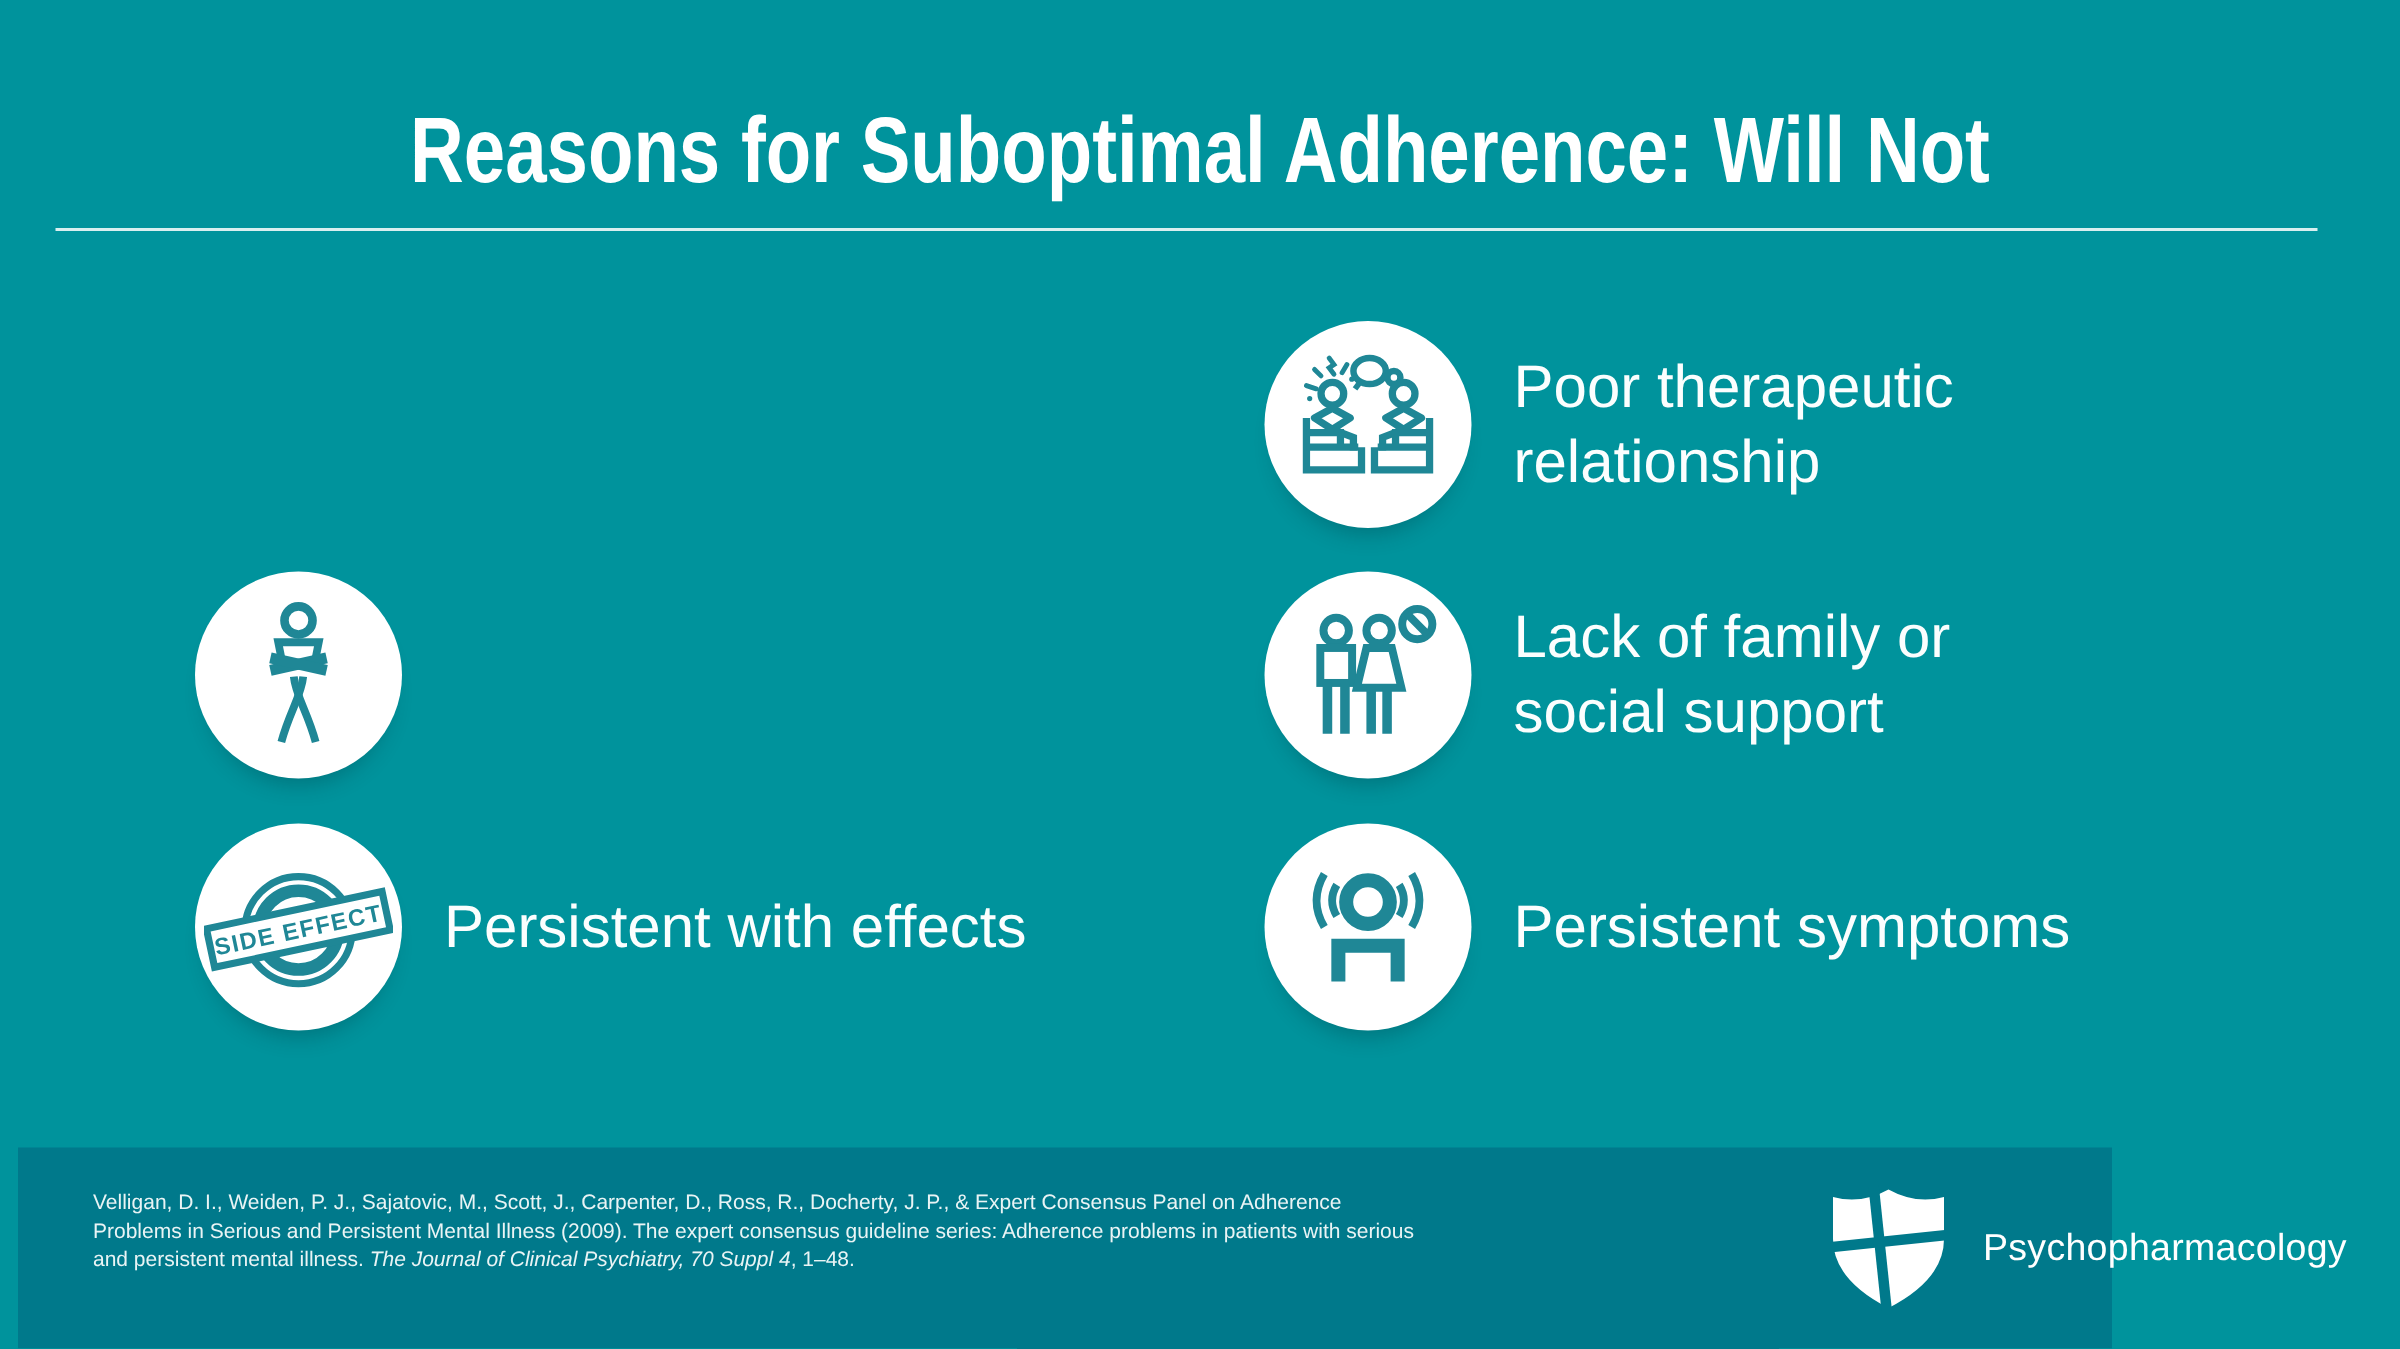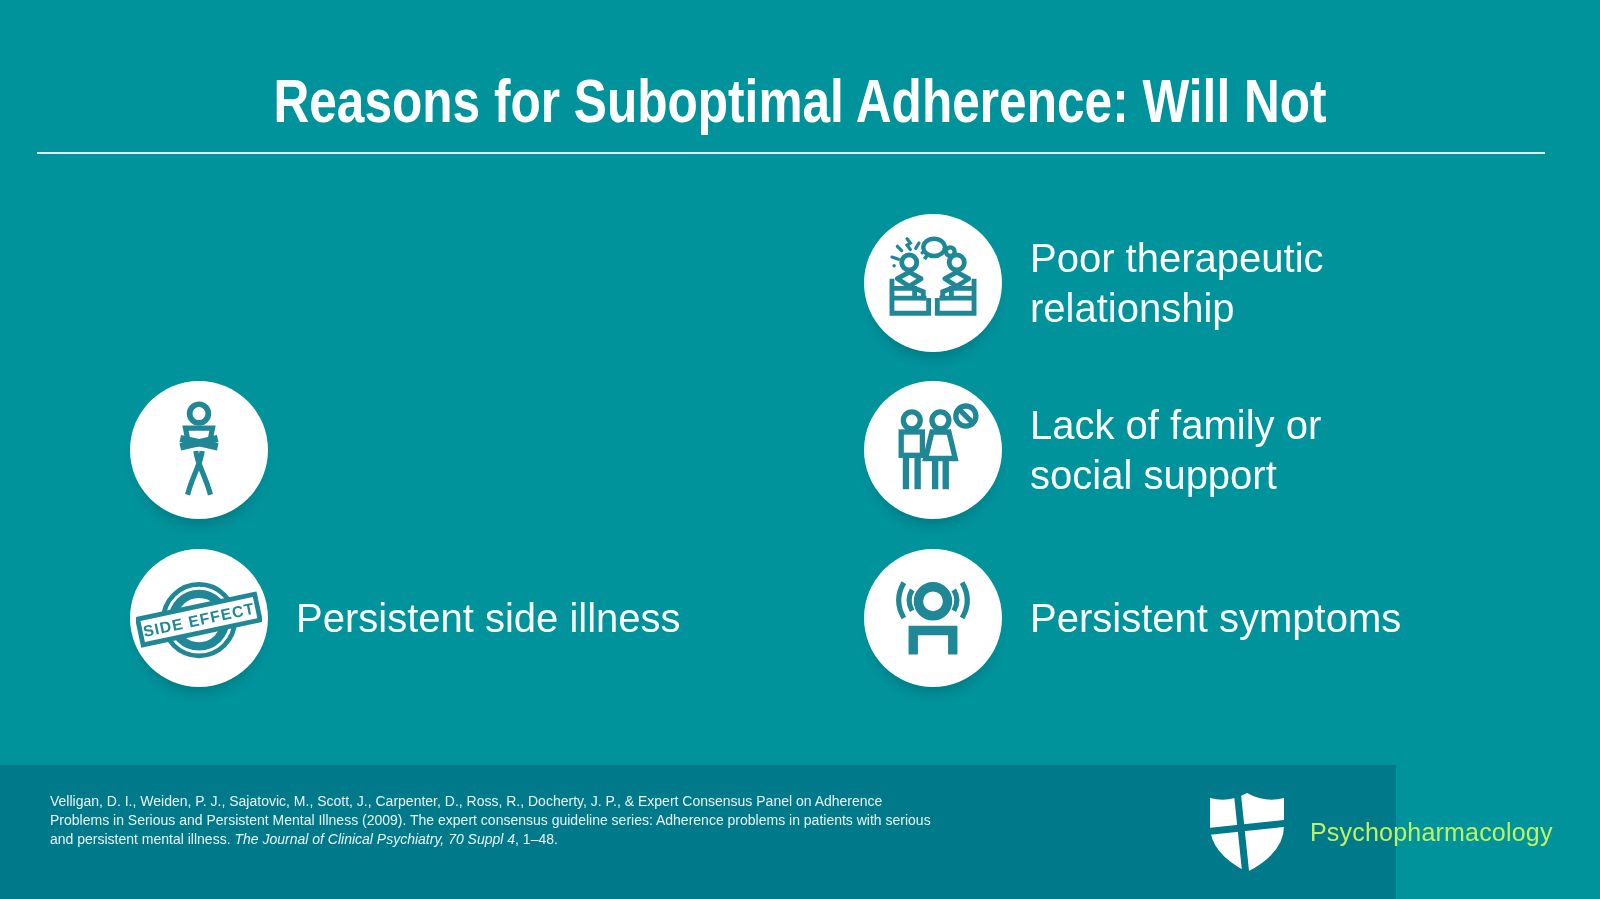--- a/index.html
+++ b/index.html
@@ -20,50 +20,50 @@
     transform:scaleX(0.80);transform-origin:50% 50%;
     letter-spacing:0px;white-space:nowrap;
   }
   .divider{
     position:absolute;top:152px;left:37px;width:1508px;height:2px;
     background:rgba(255,255,255,0.85);
   }
 
   .item{position:absolute;display:flex;align-items:center;gap:28px;}
   .item.c1{left:130px;}
-  .item.c2{left:864px;}
+  .item.c2{left:843px;}
   .item.r1{top:214px;}
   .item.r2{top:381px;}
   .item.r3{top:549px;}
 
   .icon-circle{
     width:138px;height:138px;border-radius:50%;background:var(--white);
     display:flex;align-items:center;justify-content:center;flex:0 0 auto;
     box-shadow:0 12px 14px -8px rgba(0,40,45,0.28);
   }
   .item-label{
     color:#FBFEFE;font-size:40px;line-height:50px;
     white-space:pre-line;font-weight:400;
   }
 
   .footer{
-    position:absolute;left:0;top:765px;width:1396px;height:134px;
+    position:absolute;left:12px;top:765px;width:1396px;height:134px;
     background:var(--footer-bg);
   }
   .citation{
     position:absolute;left:50px;top:27px;width:892px;
     color:#E9F4F5;font-size:14px;line-height:19px;
   }
   .citation .ital{font-style:italic;}
   .logo{
     position:absolute;left:1208px;top:10px;height:114px;
     display:flex;align-items:center;gap:24px;
   }
   .logo-text{
-    color:#bef264;font-size:25px;line-height:33px;font-weight:400;
+    color:#ffffff;font-size:25px;line-height:33px;font-weight:400;
     letter-spacing:0.2px;
   }
   svg{display:block;}
 </style>
 </head>
 <body>
 
 <div class="slide">
 
   <div class="title">Reasons for Suboptimal Adherence: Will Not</div>
@@ -149,21 +149,21 @@
     <div class="icon-circle">
       <svg width="126" height="126" viewBox="0 0 120 120">
         <circle cx="60" cy="62" r="34" fill="none" stroke="#1F8796" stroke-width="4.5"></circle>
         <circle cx="60" cy="62" r="25" fill="none" stroke="#1F8796" stroke-width="8"></circle>
         <g transform="rotate(-12 60 62)">
           <rect x="3" y="49" width="114" height="25" fill="#FFFFFF" stroke="#1F8796" stroke-width="4.5"></rect>
           <text x="60" y="67" text-anchor="middle" font-family="Liberation Sans, sans-serif" font-size="15" font-weight="bold" letter-spacing="1" fill="#1F8796">SIDE EFFECT</text>
         </g>
       </svg>
     </div>
-    <div class="item-label">Persistent side illness</div>
+    <div class="item-label">Persistent with effects</div>
   </div>
 
   <div class="item c2 r3">
     <div class="icon-circle">
       <svg width="104" height="104" viewBox="0 0 100 100" fill="none" stroke="#1F8796">
         <circle cx="50" cy="34" r="14" stroke-width="9"></circle>
         <path d="M31 85 L31 62 L69 62 L69 85" stroke-width="9" stroke-linejoin="miter"></path>
         <path d="M22 16 Q12 33 22 50" stroke-width="5"></path>
         <path d="M30 23 Q24 33 30 43" stroke-width="5"></path>
         <path d="M78 16 Q88 33 78 50" stroke-width="5"></path>

